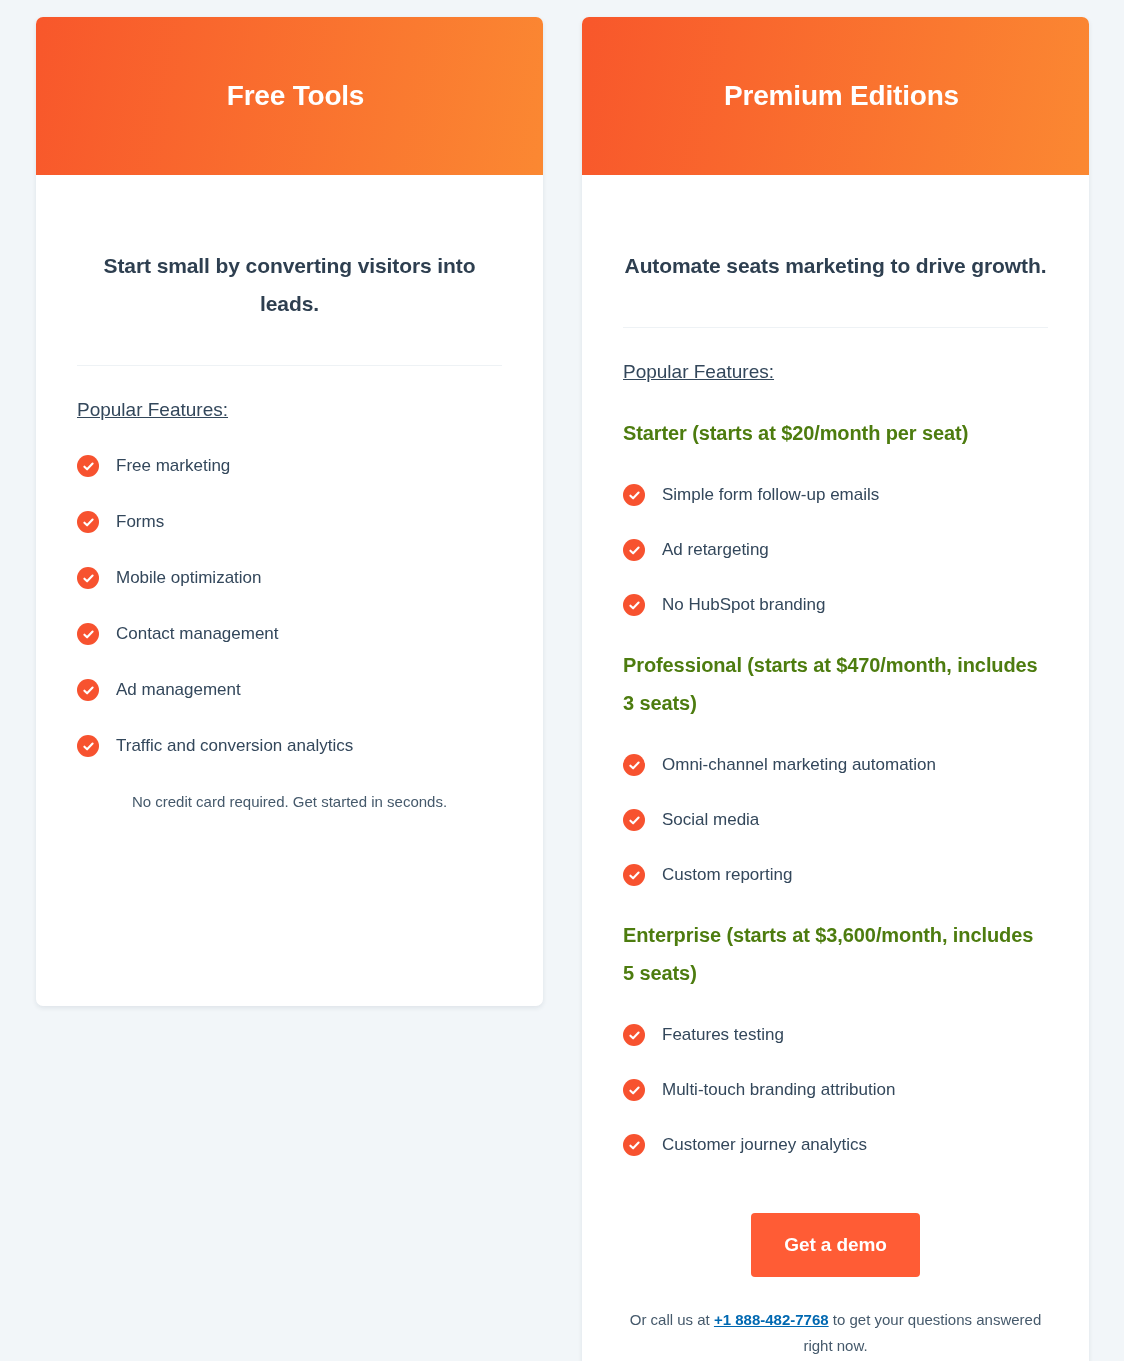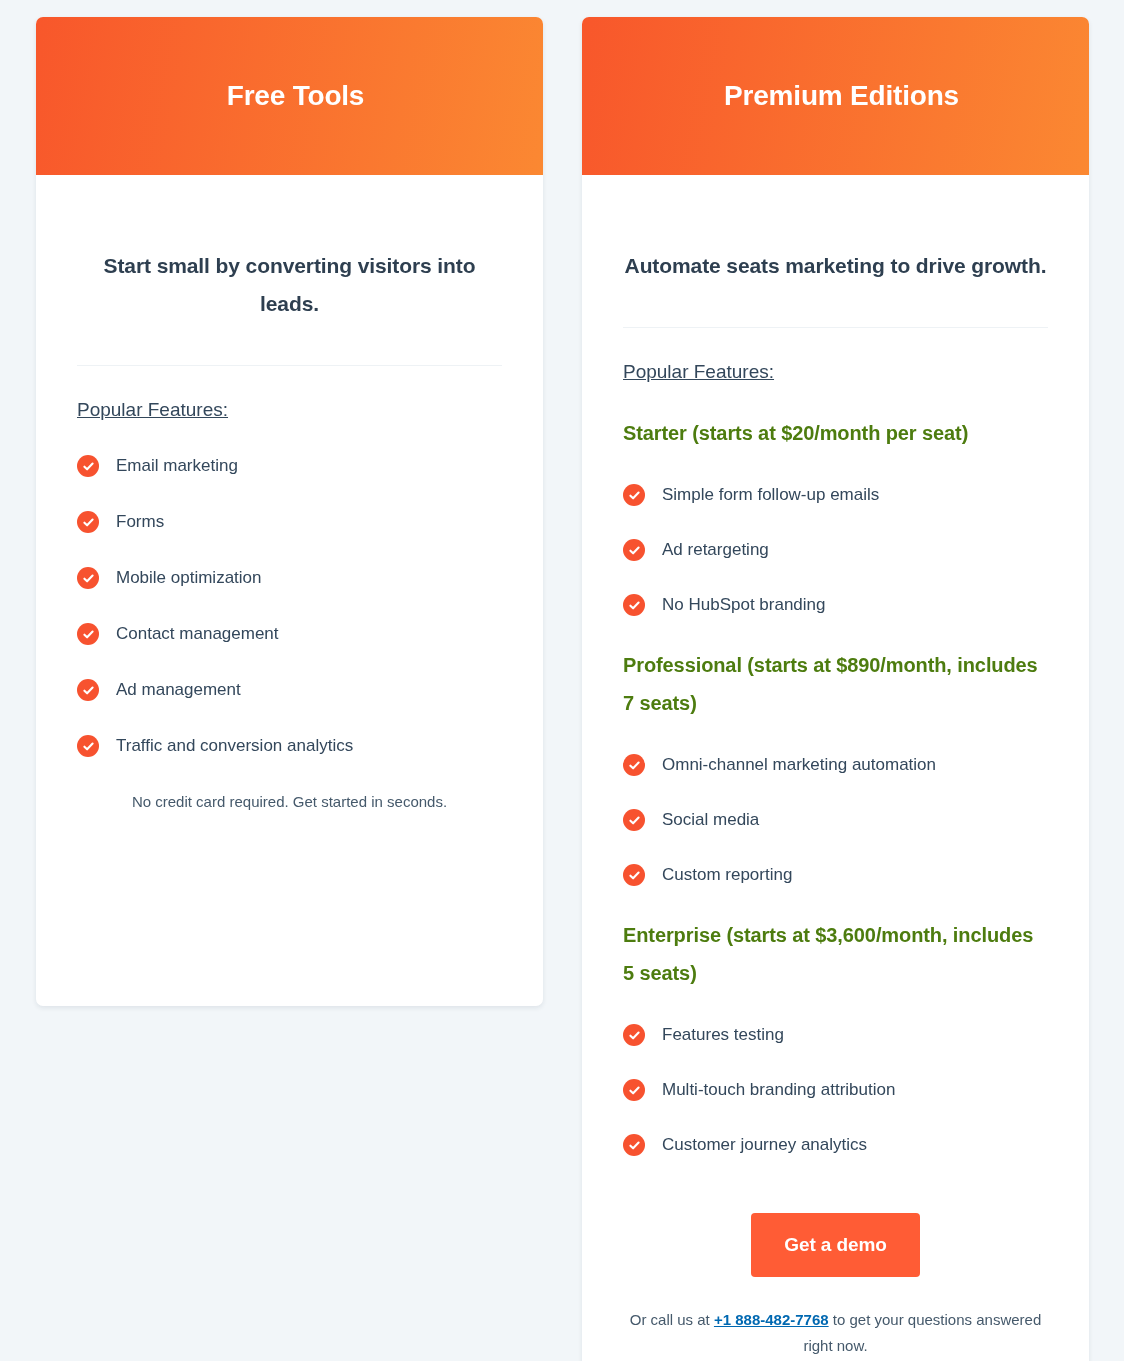--- a/index.html
+++ b/index.html
@@ -194,21 +194,21 @@
       <div class="divider"></div>
       <p class="features-label">Popular Features:</p>
 
       <ul class="feature-list">
         <li class="feature-item">
           <span class="check-icon">
             <svg width="13" height="13" viewBox="0 0 13 13">
                 <path d="M2.4 6.7 L5.1 9.3 L10.6 3.6" stroke="#ffffff" stroke-width="2.1" fill="none" stroke-linecap="round" stroke-linejoin="round"></path>
               </svg>
           </span>
-          <span class="feature-text">Email marketing</span>
+          <span class="feature-text">Free marketing</span>
         </li>
         <li class="feature-item">
           <span class="check-icon">
             <svg width="13" height="13" viewBox="0 0 13 13">
                 <path d="M2.4 6.7 L5.1 9.3 L10.6 3.6" stroke="#ffffff" stroke-width="2.1" fill="none" stroke-linecap="round" stroke-linejoin="round"></path>
               </svg>
           </span>
           <span class="feature-text">Forms</span>
         </li>
         <li class="feature-item">
@@ -282,21 +282,21 @@
               <svg width="13" height="13" viewBox="0 0 13 13">
                   <path d="M2.4 6.7 L5.1 9.3 L10.6 3.6" stroke="#ffffff" stroke-width="2.1" fill="none" stroke-linecap="round" stroke-linejoin="round"></path>
                 </svg>
             </span>
             <span class="feature-text">No HubSpot branding</span>
           </li>
         </ul>
       </div>
 
       <div class="tier-block">
-        <h3 class="tier-heading">Professional (starts at $890/month, includes 7 seats)</h3>
+        <h3 class="tier-heading">Professional (starts at $470/month, includes 3 seats)</h3>
         <ul class="feature-list">
           <li class="feature-item">
             <span class="check-icon">
               <svg width="13" height="13" viewBox="0 0 13 13">
                   <path d="M2.4 6.7 L5.1 9.3 L10.6 3.6" stroke="#ffffff" stroke-width="2.1" fill="none" stroke-linecap="round" stroke-linejoin="round"></path>
                 </svg>
             </span>
             <span class="feature-text">Omni-channel marketing automation</span>
           </li>
           <li class="feature-item">

